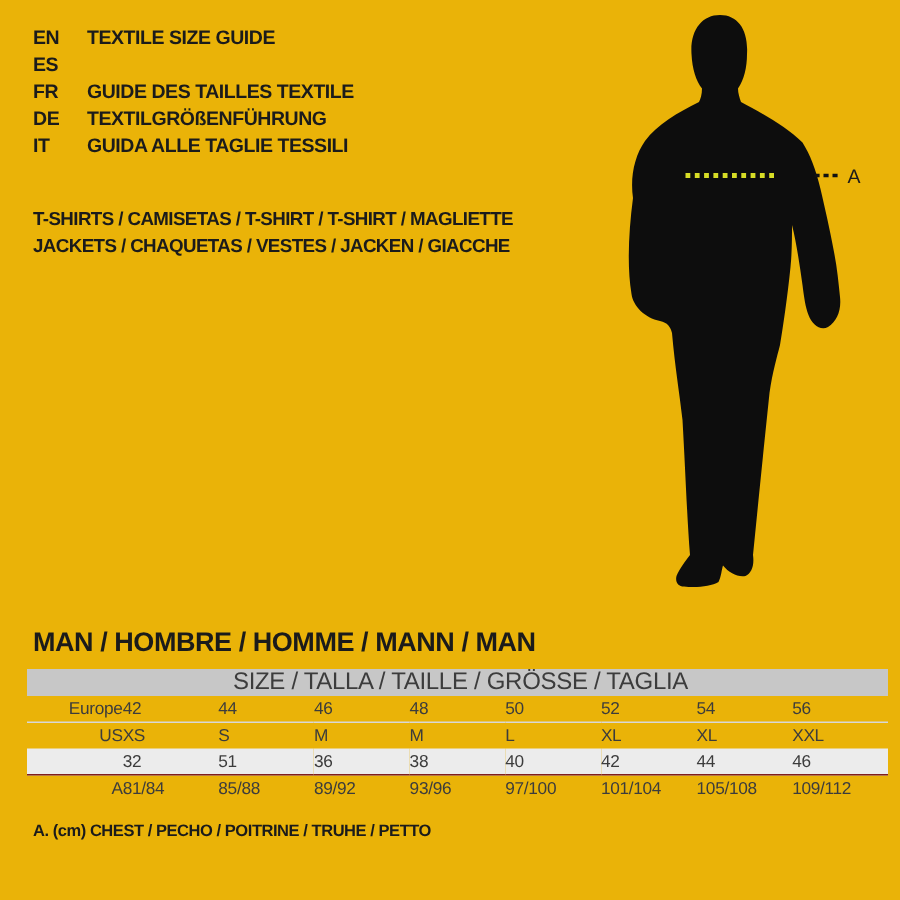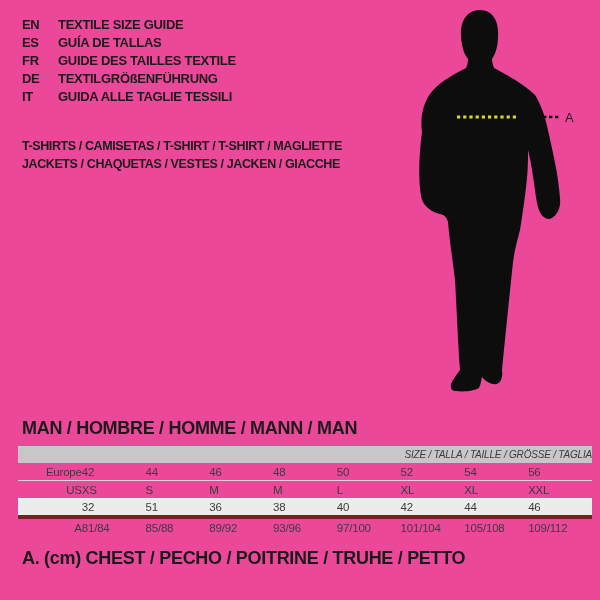--- a/index.html
+++ b/index.html
@@ -1,17 +1,17 @@
 <!DOCTYPE html>
 <html><head>
 <meta charset="utf-8">
 <style>
   html,body{margin:0;padding:0;background:#fff;}
   .canvas{
-    position:relative;width:600px;height:600px;background:#ec4899;overflow:hidden;
+    position:relative;width:600px;height:600px;background:#eab308;overflow:hidden;
     font-family:"Liberation Sans", sans-serif;color:#1b1b1b;
   }
   
   .lang-list{position:absolute;left:22px;top:16px;}
   .lang-row{display:flex;height:18px;line-height:18px;
     font-size:13px;font-weight:700;letter-spacing:-0.3px;}
   .lang-row .code{width:36px;flex:0 0 36px;}
   
   .product-lines{position:absolute;left:22px;top:109px;
     font-size:12.5px;font-weight:700;letter-spacing:-0.4px;line-height:18px;margin-top:28px;}
@@ -19,41 +19,40 @@
   .figure{position:absolute;left:400px;top:0;width:200px;height:410px;}
   
   .section-title{position:absolute;left:22px;top:418px;
     font-size:18px;font-weight:700;letter-spacing:-0.3px;}
   
   .size-table{position:absolute;left:18px;top:446px;width:574px;
     border-collapse:collapse;table-layout:fixed;
     font-size:11.5px;color:#3c3c3c;letter-spacing:-0.2px;}
   .size-table td{padding:0;height:17px;text-align:left;vertical-align:middle;}
   .size-table .rowlabel{text-align:right;padding-left:4px;width:66px;}
-  .size-table thead td{background:#c7c7c7;text-align:right;padding-left:4px;
-    font-size:10px;height:17px;color:#3c3c3c;font-style:italic;}
+  .size-table thead td{background:#c7c7c7;text-align:center;padding-left:4px;
+    font-size:16px;height:17px;color:#3c3c3c;}
   .size-table tr.r-europe td{border-bottom:1px solid #d8d8d8;}
-  .size-table tr.r-gray td{background:#ececec;border-bottom:4px solid #7f1d1d;}
+  .size-table tr.r-gray td{background:#ececec;border-bottom:1px solid #7f1d1d;}
   
   .footnote{position:absolute;left:22px;top:548px;
-    font-size:18px;font-weight:700;letter-spacing:-0.3px;}
+    font-size:11px;font-weight:700;letter-spacing:-0.3px;}
 </style>
 </head>
 <body>
 
 <div class="canvas">
 
   <div class="lang-list">
     <div class="lang-row">
       <span class="code">EN</span>
       <span class="lbl">TEXTILE SIZE GUIDE</span>
     </div>
     <div class="lang-row">
       <span class="code">ES</span>
-      <span class="lbl">GUÍA DE TALLAS</span>
     </div>
     <div class="lang-row">
       <span class="code">FR</span>
       <span class="lbl">GUIDE DES TAILLES TEXTILE</span>
     </div>
     <div class="lang-row">
       <span class="code">DE</span>
       <span class="lbl">TEXTILGRÖßENFÜHRUNG</span>
     </div>
     <div class="lang-row">

